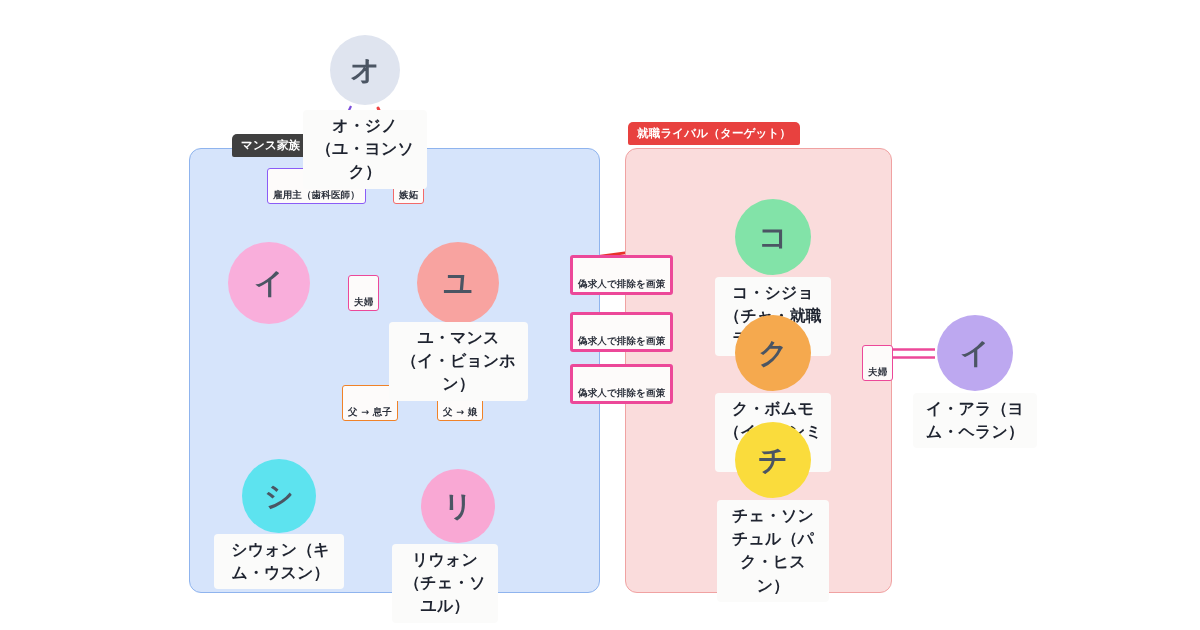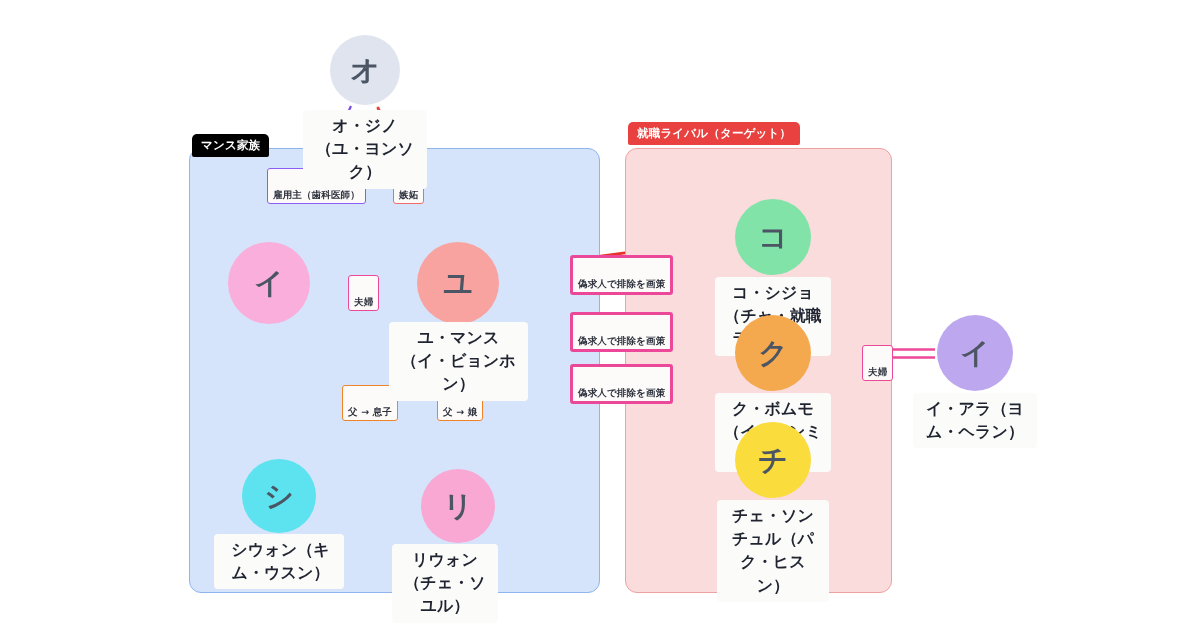--- a/index.html
+++ b/index.html
@@ -44,21 +44,21 @@
   .group-badge {
     position: absolute;
     font-size: 11.5px;
     font-weight: 700;
     color: #ffffff;
     padding: 3.5px 9px 4.5px 9px;
     border-radius: 5px 5px 2px 2px;
     white-space: nowrap;
     letter-spacing: 0.2px;
   }
-  .group-badge.family { background: #000000; }
+  .group-badge.family { background: #404040; margin-left: 40px; }
   .group-badge.rivals { background: #e8413f; }
 
   
   .node {
     position: absolute;
     border-radius: 50%;
     display: flex;
     align-items: center;
     justify-content: center;
     box-sizing: border-box;

